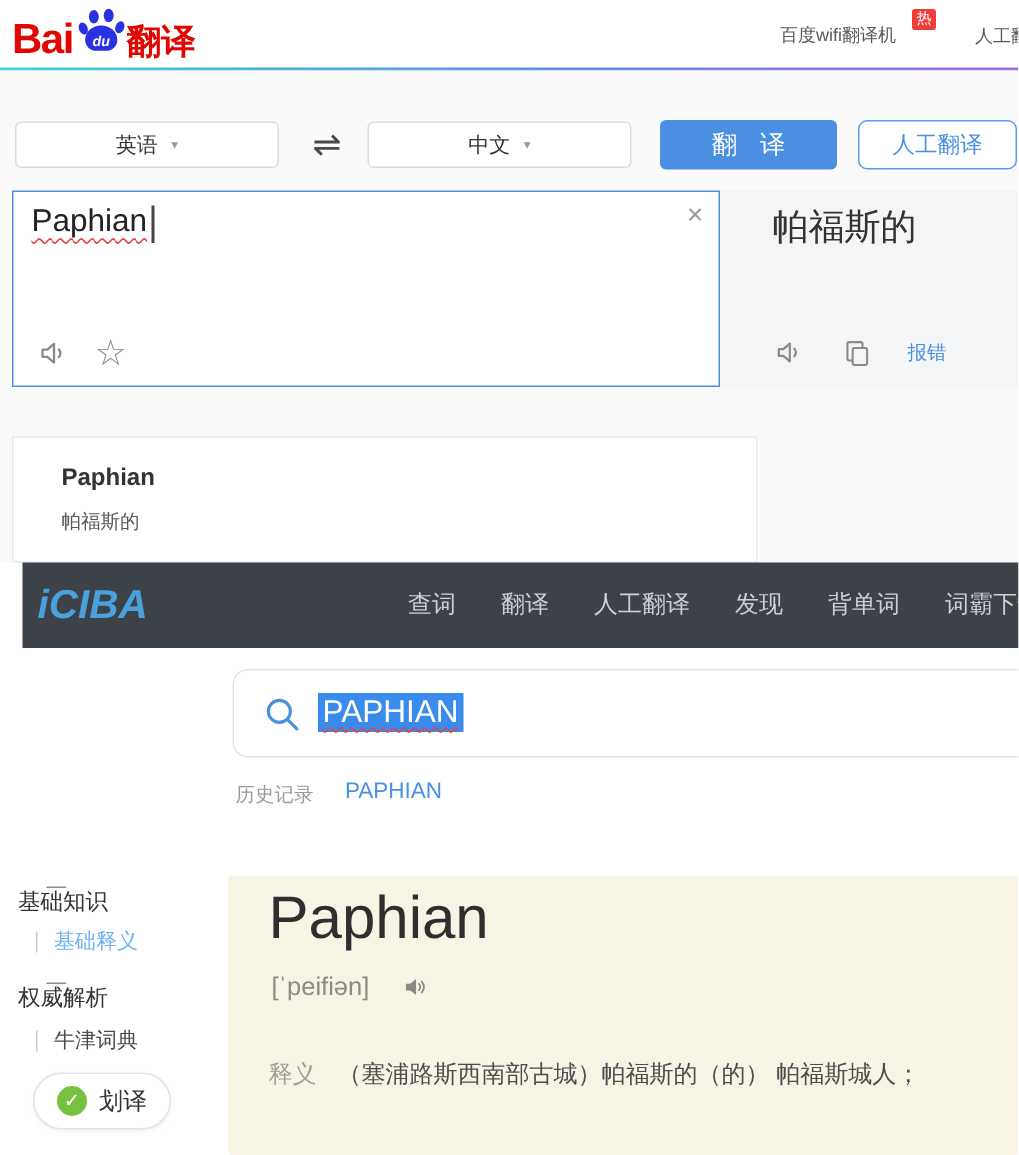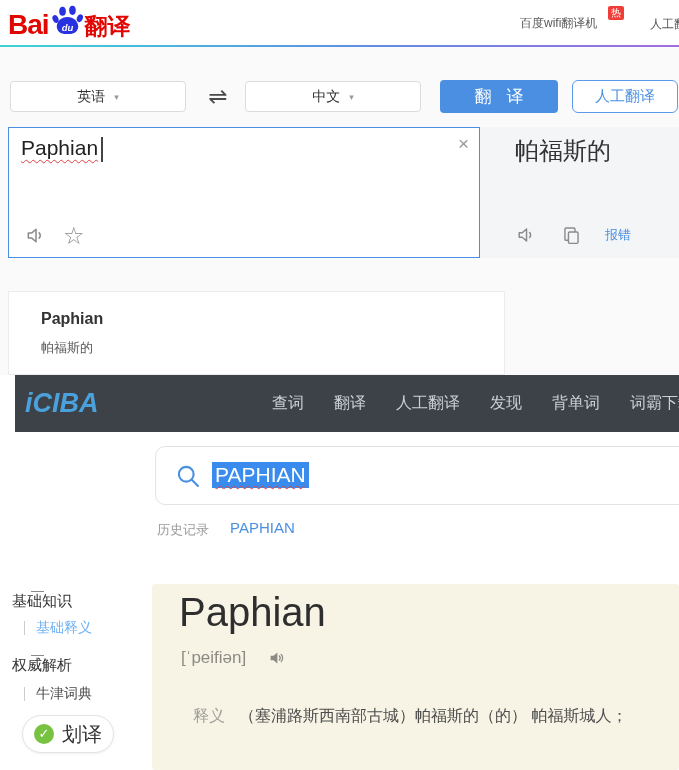--- a/index.html
+++ b/index.html
@@ -82,28 +82,28 @@
   .sb-sec1 { left:12px; top:591px; }
   .sb-link1 { left:24px; top:619px; color:#6fb1f5; }
   .sb-sec2 { left:12px; top:655px; }
   .sb-link2 { left:24px; top:685px; color:#4a4a4a; }
   .hl-btn { position:absolute; left:22px; top:715px; width:92px; height:38px; border-radius:19px;
     background:#fff; border:1px solid #e3e3e3; box-shadow:0 1px 3px rgba(0,0,0,.06);
     display:flex; align-items:center; justify-content:center; gap:8px; cursor:pointer;
     font-family:"Liberation Sans","DejaVu Sans",sans-serif; }
   .hl-check { width:20px; height:20px; border-radius:50%; background:#77c240; color:#fff; font-size:13px;
     line-height:20px; text-align:center; }
-  .hl-label { font-size:20px; color:#333; }
+  .hl-label { font-size:16px; color:#333; }
   
   .ci-entry { position:absolute; left:152px; top:584px; width:527px; height:186px; background:#f7f4e6;
     border-radius:3px; }
   .entry-word { position:absolute; left:27px; top:6px; font-size:40px; color:#2e2e2e; }
   .entry-phon-row { position:absolute; left:29px; top:64px; display:flex; align-items:center; gap:22px; }
   .entry-phon { font-size:17px; color:#8b8b84; }
-  .entry-def-row { position:absolute; left:27px; top:122px; display:flex; gap:14px; align-items:baseline;margin-left:14px; }
+  .entry-def-row { position:absolute; left:27px; top:122px; display:flex; gap:14px; align-items:baseline; }
   .entry-def-label { font-size:16px; color:#a0a098; }
   .entry-def { font-size:16px; color:#4d4d4d; }
 </style>
 </head>
 <body>
 
 <div class="page">
 
   <div class="bd-header">
     <div class="bd-logo">

